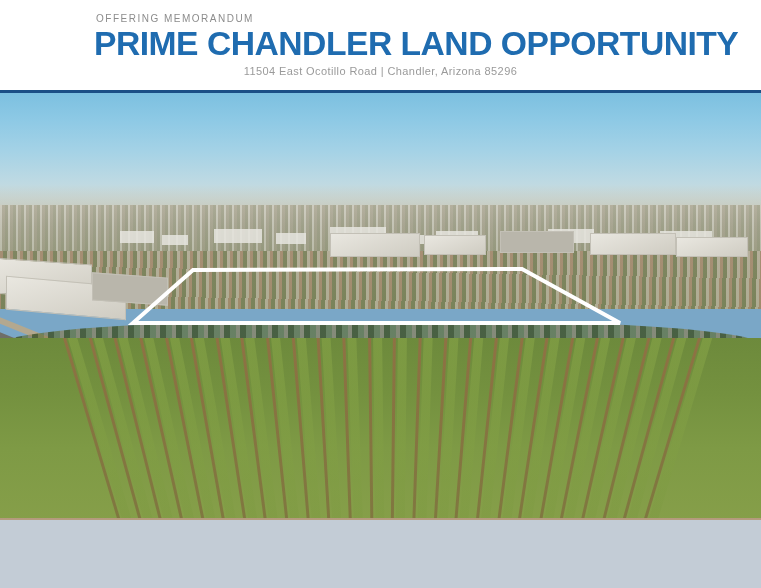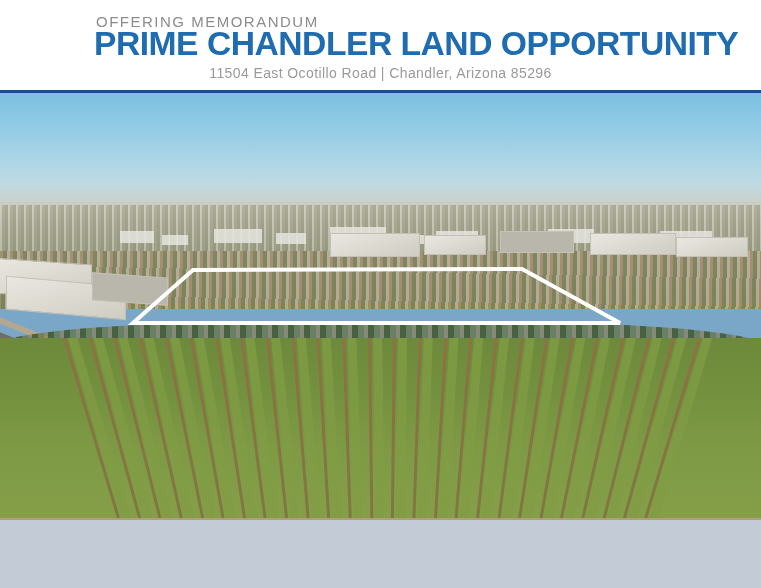--- a/index.html
+++ b/index.html
@@ -10,34 +10,34 @@
   }
   .page{position:relative;width:761px;height:588px;background:#fff;}
 
   
   .header{
     position:absolute;left:0;top:0;width:761px;height:90px;
     background:#ffffff;
   }
   .kicker{
     position:absolute;left:96px;top:13px;
-    font-size:15px;letter-spacing:1.5px;color:#8c8c8c;
+    font-size:10px;letter-spacing:1.5px;color:#8c8c8c;
     font-weight:400;white-space:nowrap;
   }
   .title{
     position:absolute;left:94px;top:27px;
     font-size:33px;line-height:34px;
     font-weight:700;letter-spacing:-0.5px;
     color:#1f6cb0;white-space:nowrap;
     font-family:"Liberation Sans","DejaVu Sans",sans-serif;
     transform:scaleX(1.02);transform-origin:left center;
   }
   .address{
     position:absolute;left:0;top:65px;width:761px;text-align:center;
-    font-size:14px;letter-spacing:0.4px;color:#9a9a9a;white-space:nowrap;
+    font-size:11px;letter-spacing:0.4px;color:#9a9a9a;white-space:nowrap;
   }
 
   
   .photo{
     position:absolute;left:0;top:90px;width:761px;height:430px;
     overflow:hidden;background:#7aa7c7;
     border-top:3px solid #1b4f86;
   }
   
   .sky{

